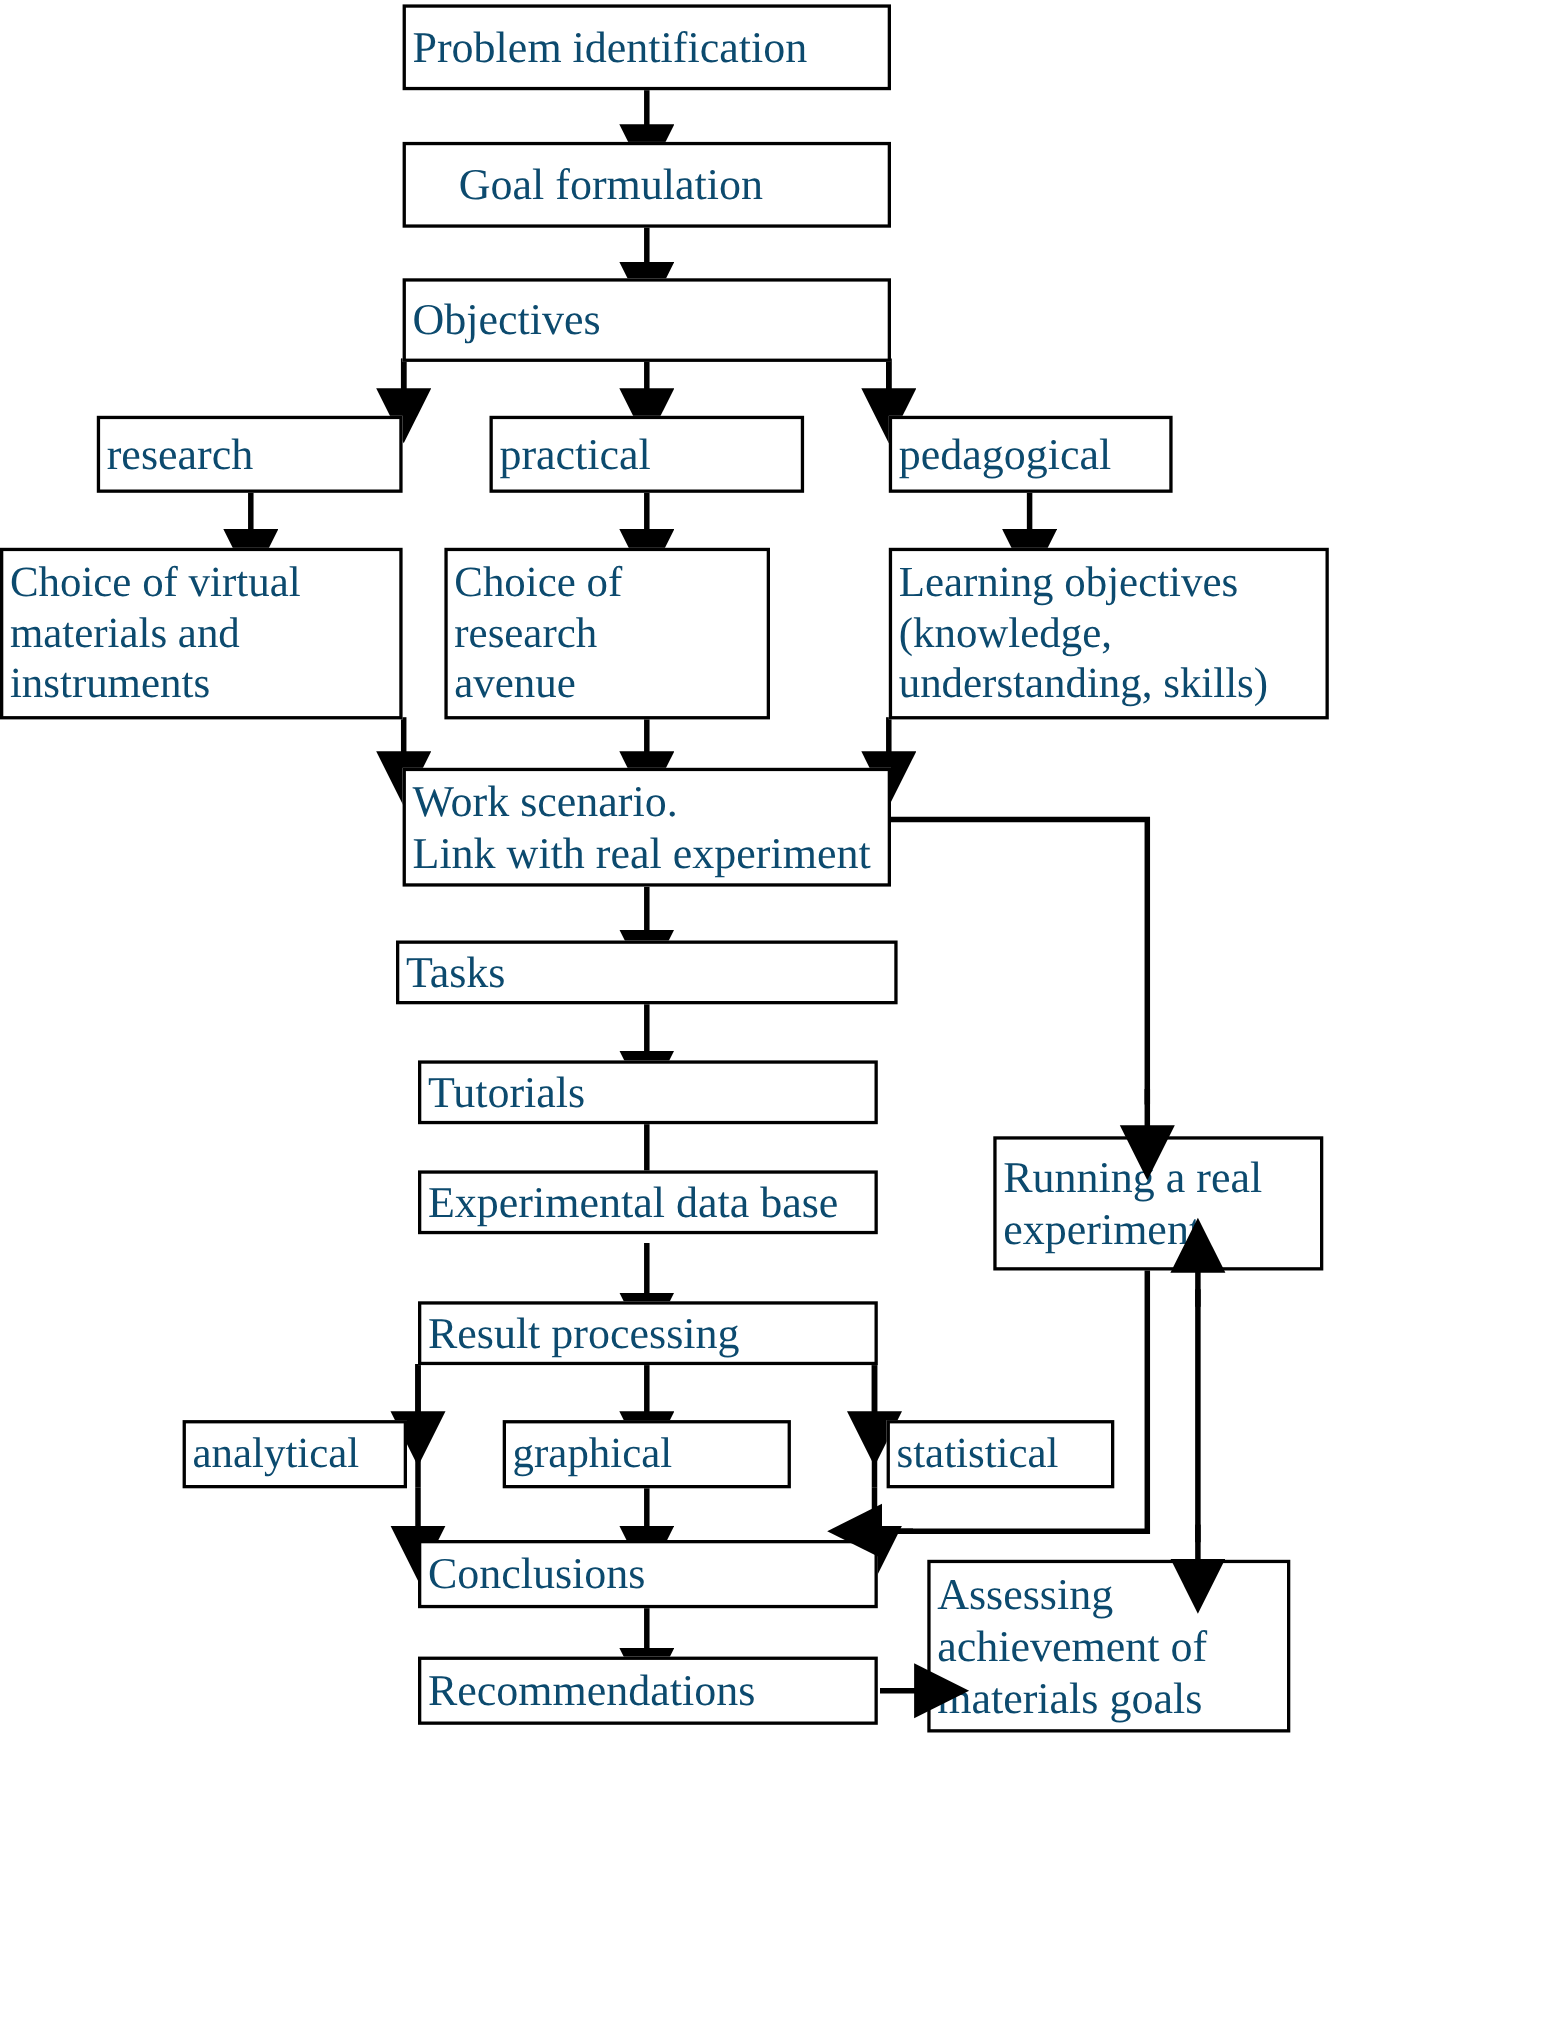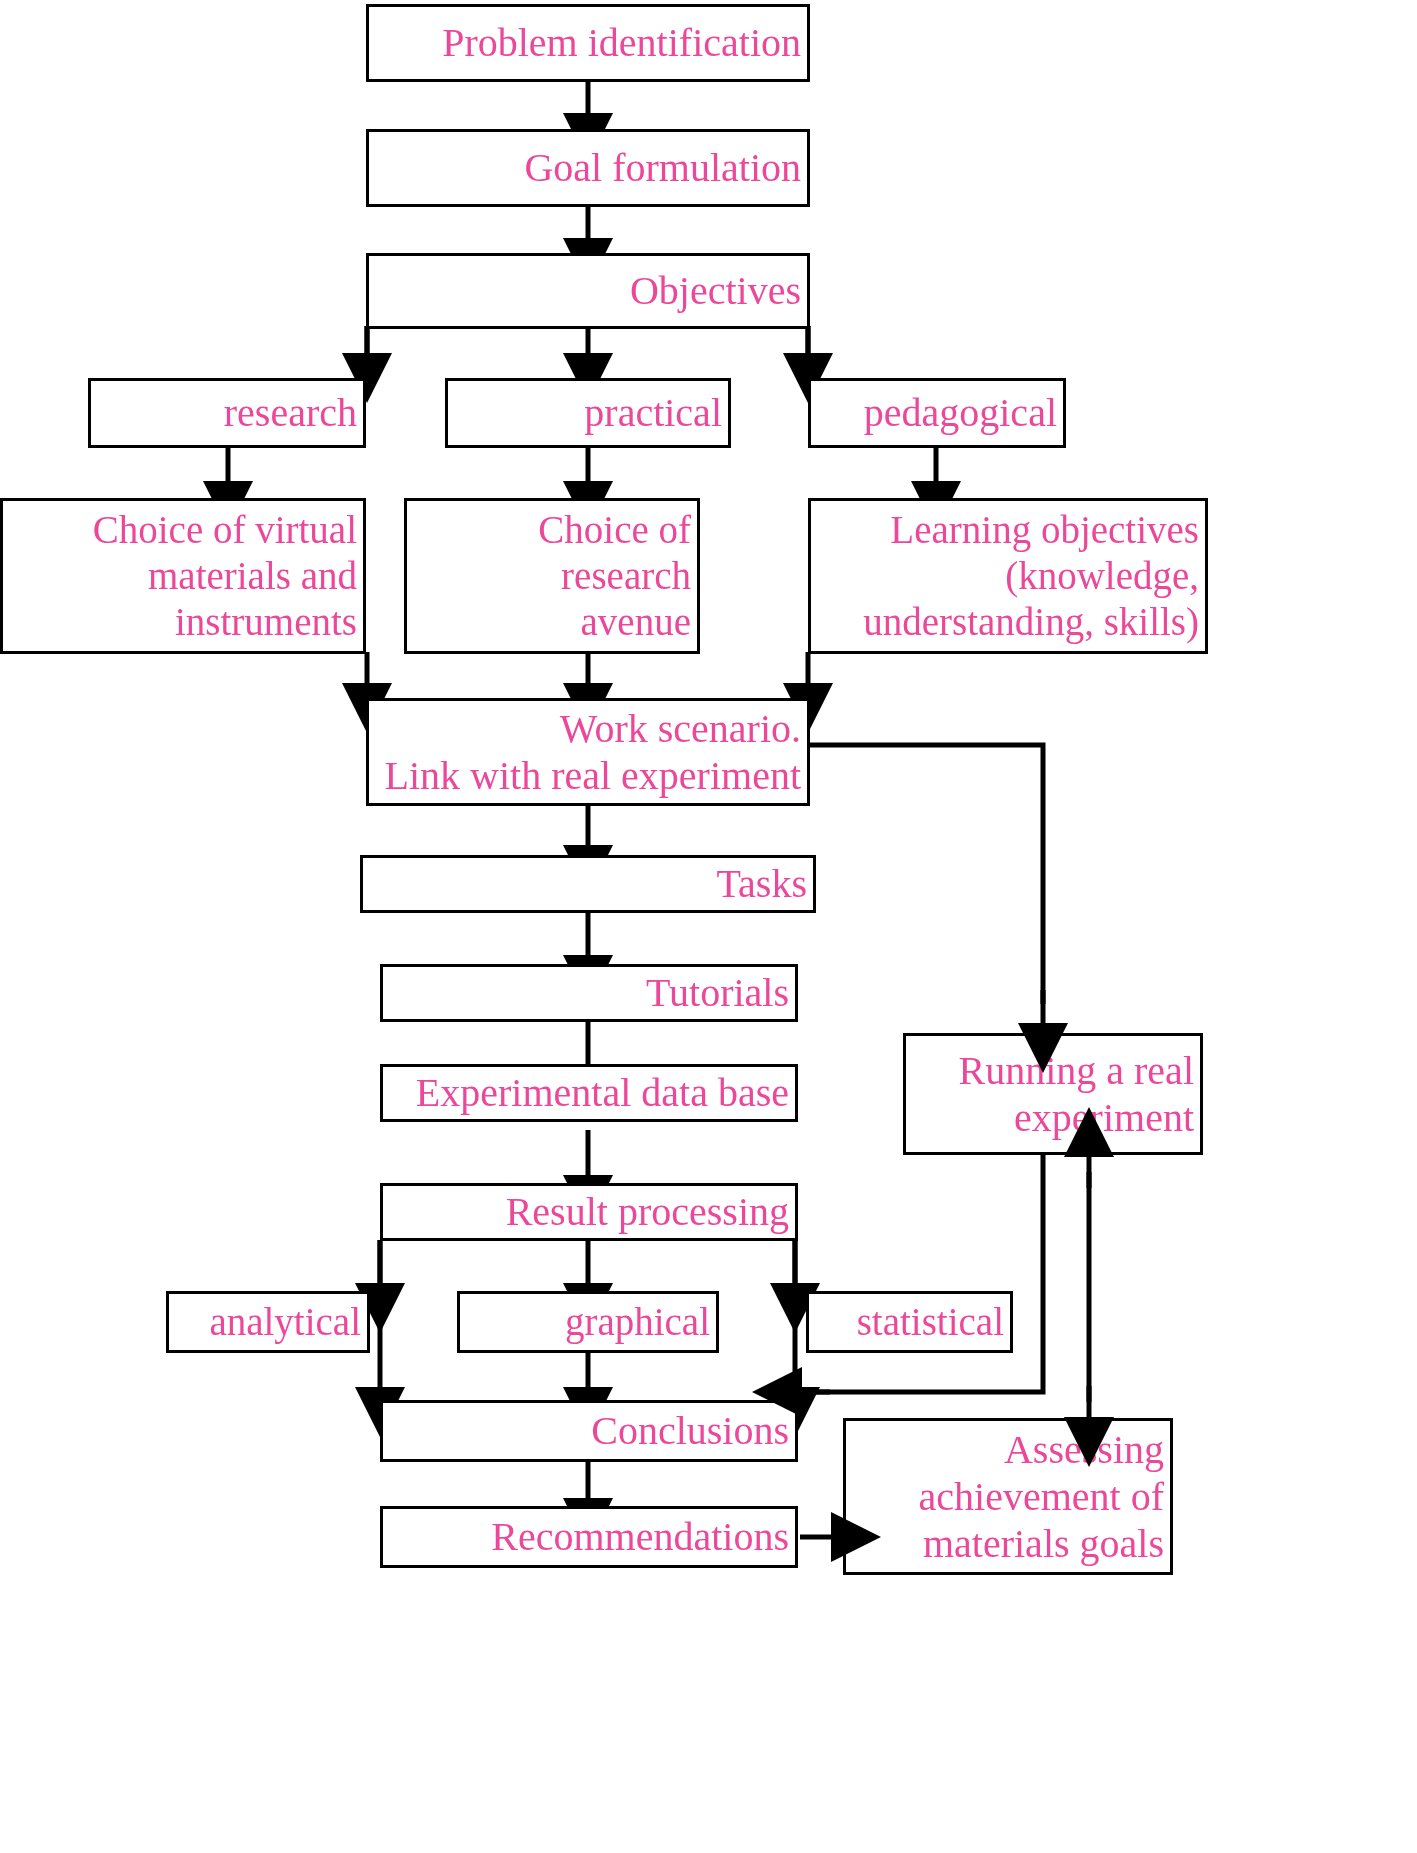--- a/index.html
+++ b/index.html
@@ -1,20 +1,20 @@
 <!DOCTYPE html>
 <html><head>
 <meta charset="utf-8">
 <style>
   html,body{margin:0;padding:0;background:#ffffff;}
   #page{position:relative;width:1417px;height:1853px;background:#ffffff;
         font-family:"Liberation Serif","DejaVu Serif",serif;overflow:hidden;}
   .node{position:absolute;box-sizing:border-box;background:#ffffff;
         border:3px solid #000000;display:flex;align-items:center;
-        justify-content:center;text-align:right;color:#ec4899;
+        justify-content:center;text-align:left;color:#0c4a6e;
         line-height:1.18;padding:2px 6px;z-index:5;}
   .node span{display:block;width:100%;}
   .f40{font-size:40px;}
   .f39{font-size:39px;}
   svg#edges{position:absolute;left:0;top:0;width:1417px;height:1853px;z-index:2;}
   svg#edges-top{position:absolute;left:0;top:0;width:1417px;height:1853px;z-index:9;pointer-events:none;}
 </style>
 </head>
 <body>
 

